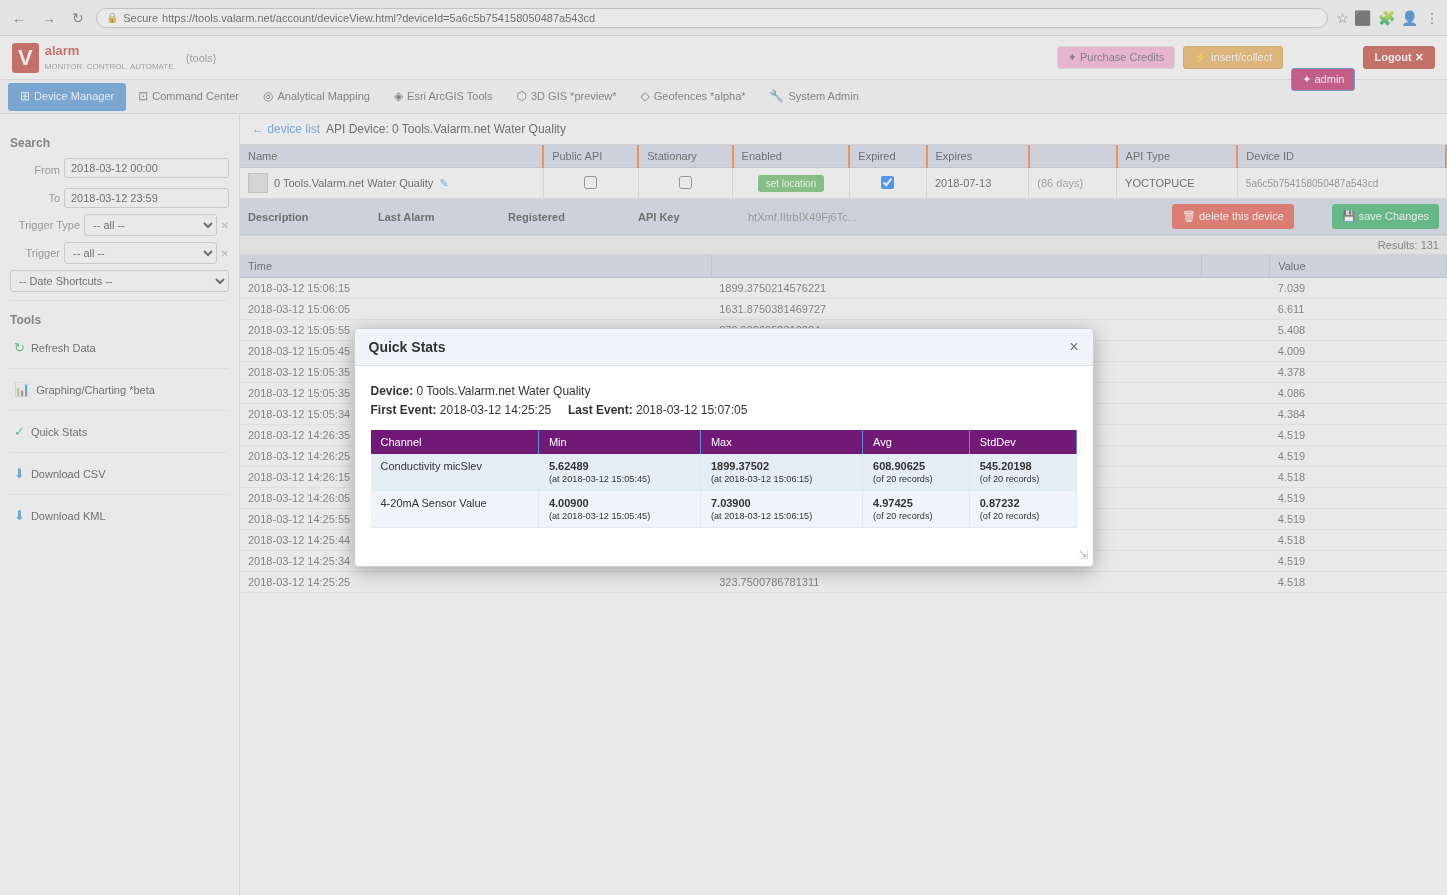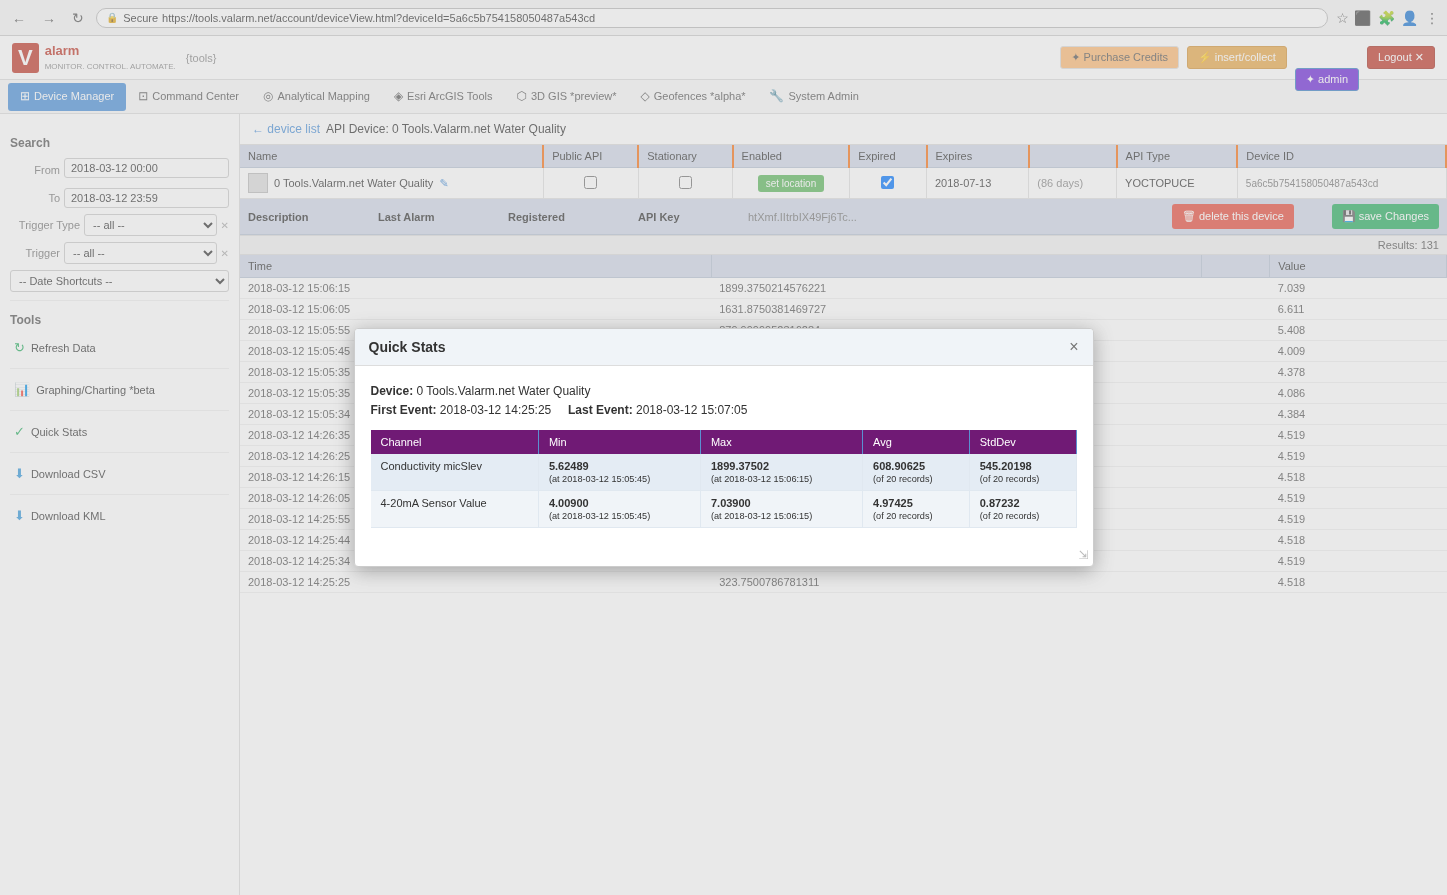--- a/index.html
+++ b/index.html
@@ -65,31 +65,31 @@
     }
     .logo-text { font-size: 11px; color: #888; line-height: 1.2; }
     .logo-tools { color: #888; font-size: 11px; margin-left: 4px; }
     .header-right {
       margin-left: auto;
       display: flex;
       gap: 8px;
       align-items: center;
     }
     .header-btn {
-      background: #fdba74;
+      background: #f9a8d4;
       border: 1px solid #ddd;
       border-radius: 3px;
       padding: 4px 10px;
       font-size: 11px;
       cursor: pointer;
       color: #555;
     }
     .header-btn-orange { background: #e8a84a; color: white; border-color: #d4943a; }
-    .header-btn-blue { background: #6d28d9; color: white; border-color: #3a7fc5; margin-top: 44px; }
-    .header-btn-red { background: #c0392b; color: white; border-color: #a93226; }
+    .header-btn-blue { background: #be185d; color: white; border-color: #3a7fc5; margin-top: 44px; }
+    .header-btn-red { background: #c0392b; color: white; border-color: #a93226; font-weight: bold; }
 
     
     .nav-tabs {
       background: #f8f8f8;
       border-bottom: 1px solid #ddd;
       display: flex;
       align-items: center;
       padding: 0 8px;
       height: 34px;
     }

